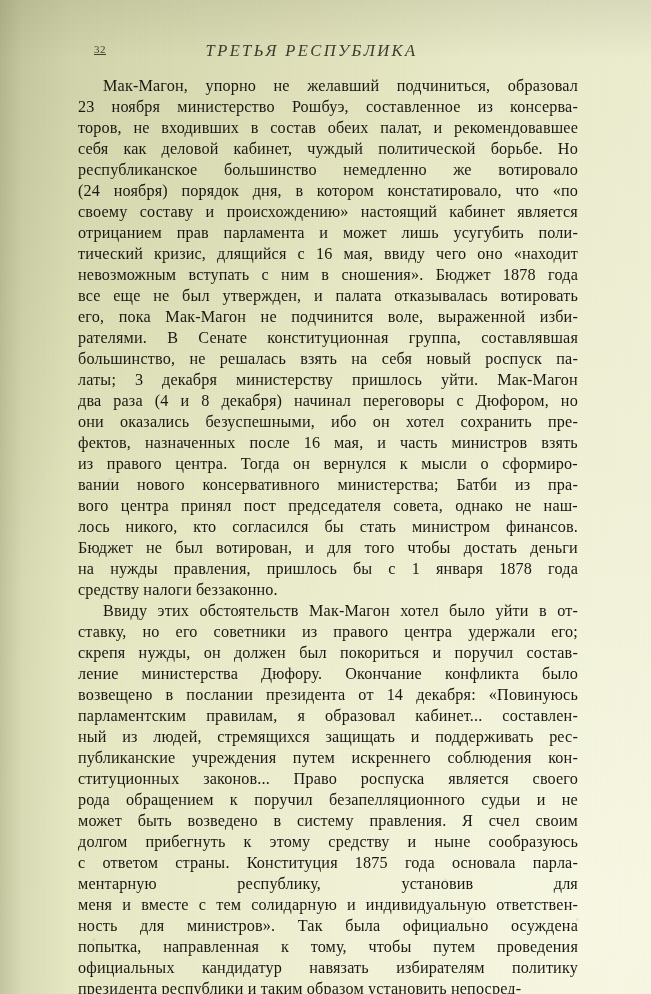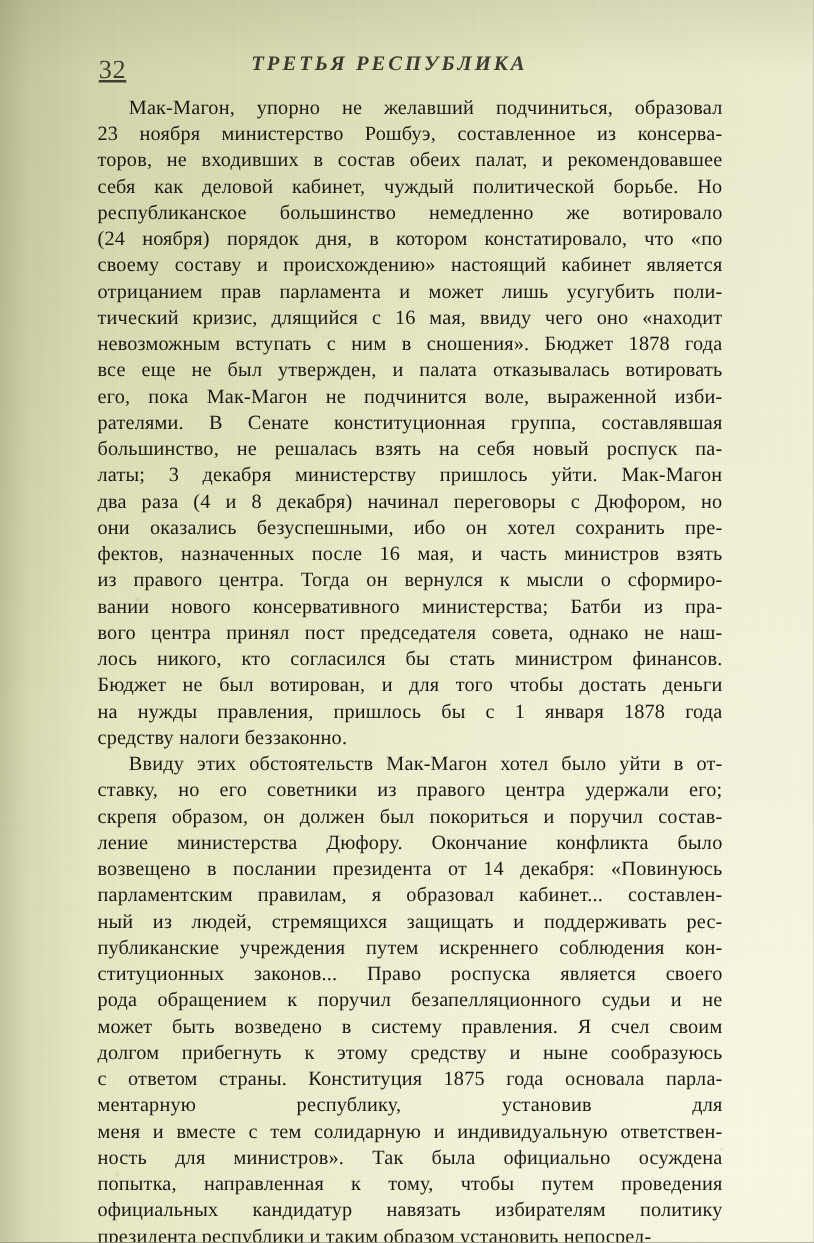--- a/index.html
+++ b/index.html
@@ -45,41 +45,40 @@
   
   .running-head {
     position: absolute;
     top: 41px;
     left: 0;
     right: 0;
     height: 26px;
   }
   .folio {
     position: absolute;
-    left: 79px;
+    left: 94px;
     top: 2px;
-    font-size: 21px;
+    font-size: 11px;
     letter-spacing: 0.5px;
     color: #2b2b20;
     opacity: 0.88;
     text-decoration: underline;
   }
   .head-title {
     position: absolute;
     left: 0;
     right: 0;
     top: 0;
     text-align: center;
     font-style: italic;
     font-size: 16.5px;
     letter-spacing: 2.4px;
     color: #2a2a20;
     opacity: 0.9;
     padding-right: 28px;
-    font-weight: bold;
   }
 
   
   #body-text {
     position: absolute;
     left: 78px;
     top: 76px;
     width: 500px;
   }
   .line {
@@ -390,21 +389,21 @@
           <span class="w">его</span>
           <span class="w">советники</span>
           <span class="w">из</span>
           <span class="w">правого</span>
           <span class="w">центра</span>
           <span class="w">удержали</span>
           <span class="w">его;</span>
         </div>
         <div class="line j">
           <span class="w">скрепя</span>
-          <span class="w">образом,</span>
+          <span class="w">нужды,</span>
           <span class="w">он</span>
           <span class="w">должен</span>
           <span class="w">был</span>
           <span class="w">покориться</span>
           <span class="w">и</span>
           <span class="w">поручил</span>
           <span class="w">состав-</span>
         </div>
         <div class="line j">
           <span class="w">ление</span>

